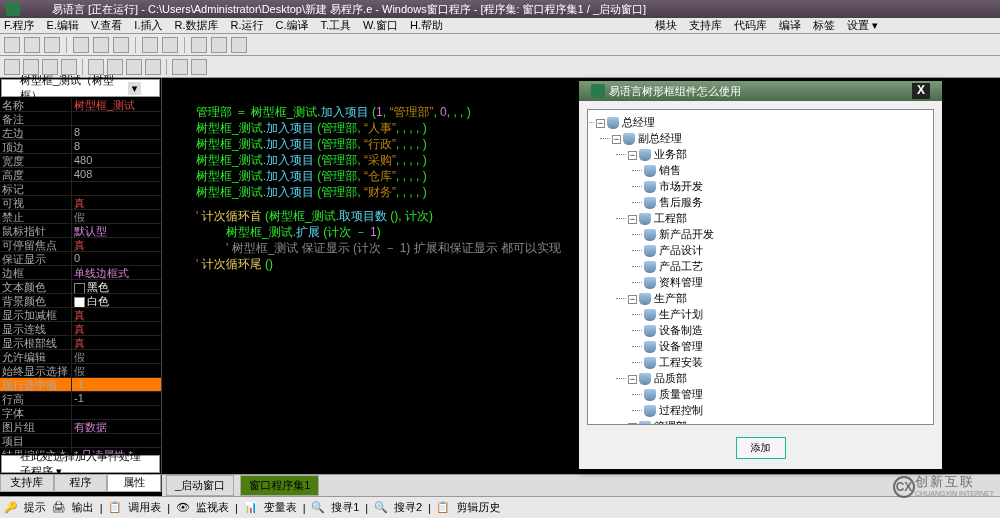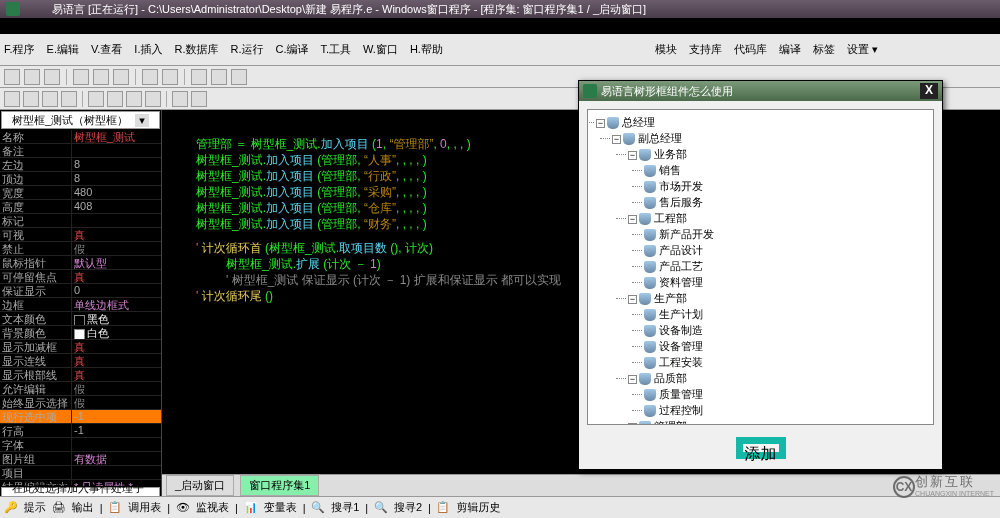--- a/index.html
+++ b/index.html
@@ -1,32 +1,32 @@
 <!DOCTYPE html>
 <html><head>
 <meta charset="utf-8">
 <style>
 * { margin:0; padding:0; box-sizing:border-box; font-family:"Microsoft YaHei","SimSun",sans-serif; }
 body { width:1000px; height:518px; background:#000; overflow:hidden; font-size:11px; color:#ccc; position:relative; }
 
 .title-bar { height:18px; background:linear-gradient(#6a5c6a,#4a3c4a); color:#fff; font-size:11px; padding:2px 6px; display:flex; align-items:center;gap:28px; }
 .title-bar .logo { width:14px; height:14px; background:#2a7a4a; margin-right:4px; display:inline-block; border-radius:2px; }
-.menu-bar { height:32px; background:#e8e8e8; color:#000; font-size:11px; display:flex; align-items:center; padding:0 4px; border-bottom:1px solid #999;margin-top:16px; }
+.menu-bar { height:16px; background:#e8e8e8; color:#000; font-size:11px; display:flex; align-items:center; padding:0 4px; border-bottom:1px solid #999; }
 .menu-bar span { margin-right:12px; cursor:pointer; }
 .menu-bar .right { margin-left:200px; display:flex; }
 .menu-bar .right span { margin-right:12px; }
 .toolbar { height:22px; background:#e8e8e8; border-bottom:1px solid #999; display:flex; align-items:center; padding:0 4px; gap:4px; }
 .tb-ico { width:16px; height:16px; background:#ddd; border:1px solid #999; display:inline-block; }
 .tb-sep { width:1px; height:16px; background:#aaa; margin:0 2px; }
 .toolbar2 { height:22px; background:#e8e8e8; border-bottom:1px solid #999; display:flex; align-items:center; padding:0 4px; gap:3px; }
 
 .main { display:flex; height:calc(518px - 18px - 20px - 22px - 22px - 22px); }
 
 .left-panel { width:162px; background:#000; border-right:1px solid #444; display:flex; flex-direction:column; }
-.combo { height:18px; background:#fff; color:#000; font-size:11px; padding:0 10px; border:1px solid #999; margin:1px; display:flex; align-items:center; justify-content:space-between; }
+.combo { height:18px; background:#fff; color:#000; font-size:11px; padding:0 18px; border:1px solid #999; margin:1px; display:flex; align-items:center; justify-content:space-between; }
 .combo .drop { width:14px; text-align:center; background:#ddd; }
 .prop-grid { flex:1; overflow-y:auto; background:#000; font-size:11px; }
 .prop-row { display:flex; height:14px; border-bottom:1px solid #222; }
 .prop-row.sel { background:#ff7a00; }
 .prop-row .k { width:72px; color:#aaa; padding-left:2px; border-right:1px solid #222; overflow:hidden; }
 .prop-row .v { flex:1; padding-left:2px; overflow:hidden; position:relative; }
 .prop-row .v.red { color:#d94848; }
 .prop-row .v.gray { color:#888; }
 .prop-row .v.pink { color:#d484d4; }
 .prop-row .v.white { color:#eee; }
@@ -37,34 +37,34 @@
 .code-area { flex:1; background:#000; position:relative; }
 .code-lines { padding:26px 12px 0 34px; font-family:"SimSun",monospace; font-size:12px; line-height:16px; }
 .c-gray{color:#888;} .c-green{color:#2be82b;} .c-cyan{color:#5bd6f0;} .c-yel{color:#e8cc5c;} .c-mag{color:#d875d8;} .c-red{color:#e86060;} .c-txt{color:#b8860b;}
 .sec-label { position:absolute; color:#6a9a6a; font-size:11px; background:#000; padding:0 4px; }
 .sec-label.top { top:14px; right:230px; }
 .sec-label.mid { top:104px; right:230px; }
 .code-scroll-h { position:absolute; left:0; right:0; bottom:0; height:14px; background:#222; }
 .code-scroll-h .arr { width:14px; height:14px; background:#444; color:#aaa; display:inline-block; text-align:center; line-height:14px; font-size:9px; }
 
 .run-window { position:absolute; left:578px; top:80px; width:365px; height:390px; background:#f0f0f0; border:1px solid #000; box-shadow:2px 2px 6px rgba(0,0,0,0.6); display:flex; flex-direction:column; }
-.run-title { height:20px; background:linear-gradient(#7a9a7a,#4a6a4a); color:#fff; font-size:11px; display:flex; align-items:center; padding:0 4px; }
+.run-title { height:20px; background:linear-gradient(#7a9a7a,#4a6a4a); color:#fff; font-size:11px; display:flex; align-items:center; padding:0 12px; }
 .run-title .logo{ width:14px; height:14px; background:#2a7a4a; margin-right:4px; border-radius:2px; }
 .run-title .spacer { flex:1; }
 .run-title .close { width:18px; height:16px; background:#222; color:#fff; text-align:center; line-height:14px; font-weight:bold; font-size:12px; }
 .tree-box { flex:1; margin:8px; background:#fff; border:1px solid #888; padding:4px; color:#000; font-size:11px; overflow:auto; }
 .tree-box ul { list-style:none; padding-left:16px; }
 .tree-box li { line-height:16px; position:relative; }
 .tree-box li::before { content:""; position:absolute; left:-12px; top:8px; width:10px; border-top:1px dotted #888; }
 .tree-box .tog { display:inline-block; width:9px; height:9px; border:1px solid #888; text-align:center; line-height:7px; font-size:9px; margin-right:2px; background:#fff; }
 .tree-box .pic { display:inline-block; width:12px; height:12px; background:linear-gradient(#a5c8e8,#6a8aa8); border-radius:2px 2px 5px 5px; margin-right:3px; vertical-align:middle; }
-.add-btn { width:50px; height:22px; margin:4px auto 10px; background:#f5f5f5; border:7px solid #14b8a6; color:#000; font-size:16px; display:block; }
+.add-btn { width:50px; height:22px; margin:4px auto 10px; background:#f5f5f5; border:1px solid #14b8a6; color:#000; font-size:10px; display:block; }
 
 .tabs-bottom { height:22px; background:#e8e8e8; color:#000; font-size:11px; display:flex; align-items:center; border-top:1px solid #999; padding:0 4px; gap:6px; }
-.tabs-bottom .tab { padding:2px 8px; border:1px solid #aaa; background:#86efac; }
+.tabs-bottom .tab { padding:2px 8px; border:1px solid #aaa; background:#4d7c0f; }
 .tabs-bottom .tab.dim { background:#ddd; }
 
 .watermark { position:absolute; right:6px; bottom:20px; color:#5a5a5a; font-size:10px; display:flex; align-items:center; opacity:.85; }
 .watermark .wm-logo { width:22px; height:22px; border:2px solid #5a5a5a; border-radius:50%; display:flex; align-items:center; justify-content:center; font-weight:bold; font-size:12px; }
 </style>
 </head>
 <body>
 
 <div class="title-bar">
   <span class="logo"></span>

